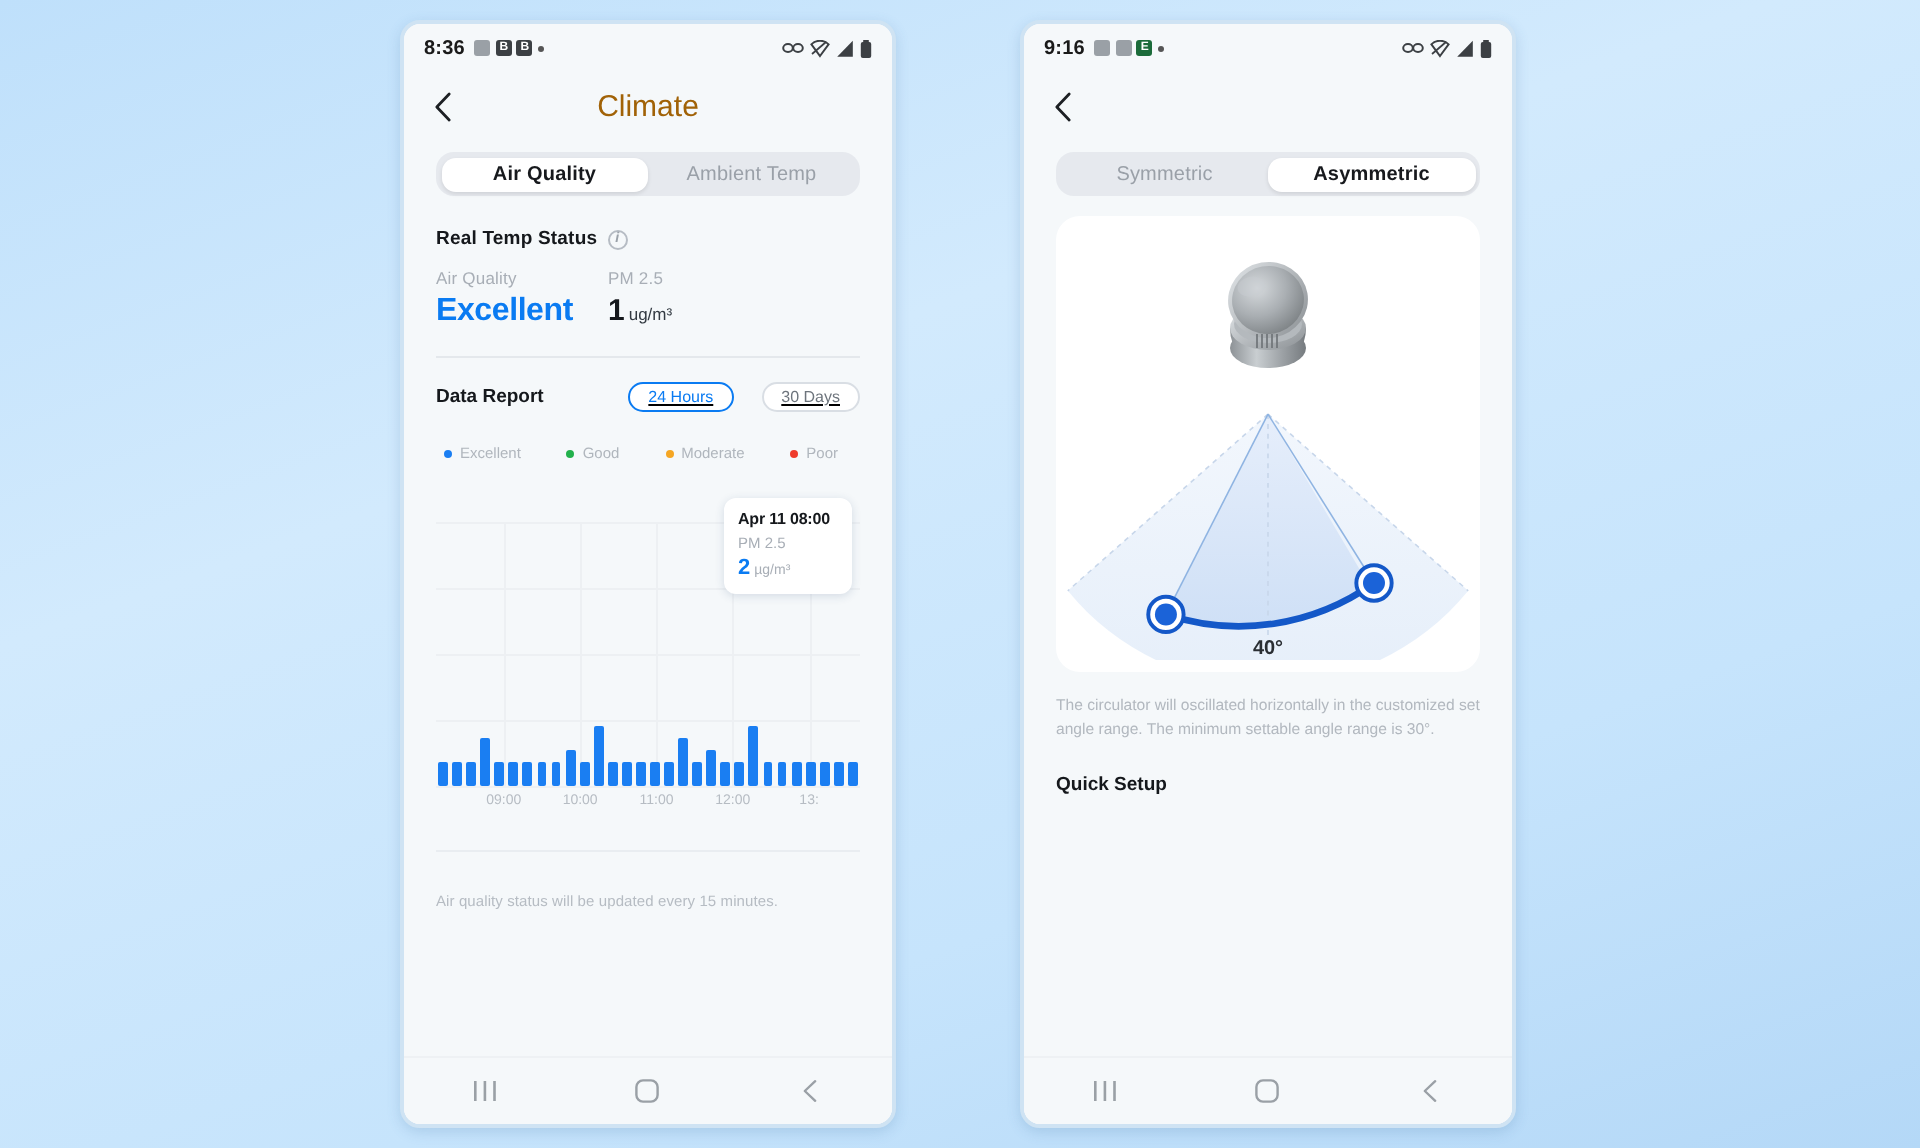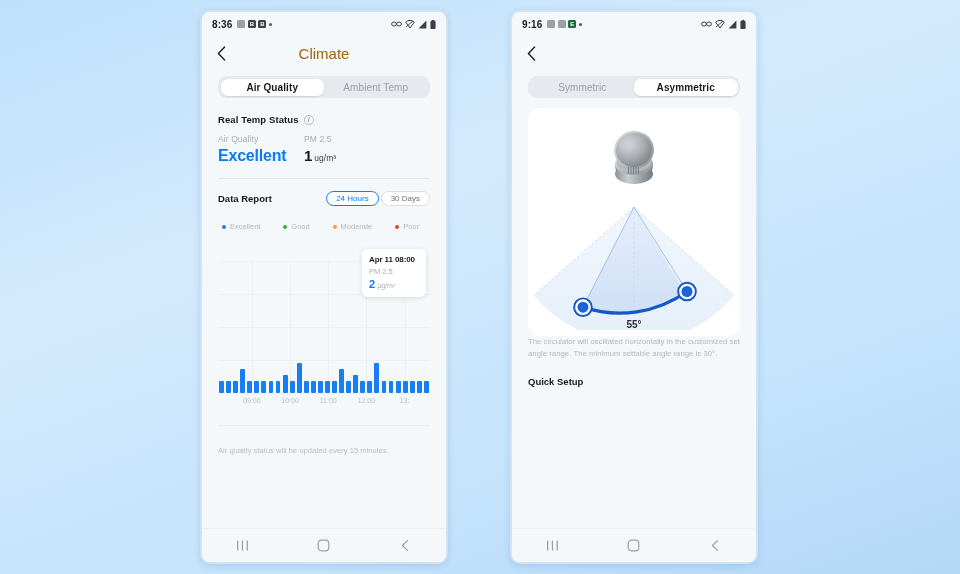--- a/index.html
+++ b/index.html
@@ -134,21 +134,21 @@
   .metric-num { font-size: 15px; font-weight: 700; color: #15181c; }
   .metric-unit { font-size: 8.5px; color: #333a42; margin-left: 2px; }
 
   .hrule { height: 1px; background: #e4e8ec; margin-top: 13px; }
 
   .report-row {
     display: flex; align-items: center; justify-content: space-between;
     margin-top: 12px;
   }
   .report-title { font-size: 9.5px; font-weight: 700; color: #15181c; }
-  .pill-group { display: flex; gap: 2px; }
+  .pill-group { display: flex; gap: 14px; text-decoration: underline; }
   .pill {
     height: 15px; padding: 0 9px;
     border-radius: 9px;
     border: 1px solid #d9dee4;
     background: #fff;
     font-size: 8px; color: #6d747c;
     display: flex; align-items: center; justify-content: center;
     cursor: pointer;
   }
   .pill.active { border-color: #0a7bf2; color: #0a7bf2; }
@@ -239,20 +239,21 @@
   }
   .fan-svg { position: absolute; left: 0; top: 92px; width: 100%; height: 130px; }
   .angle-label {
     position: absolute;
     left: 0; right: 0; bottom: 6px;
     text-align: center;
     font-size: 10px; font-weight: 600; color: #2a2e33;
   }
 
   .desc {
+    margin-top: 11px;
     font-size: 7.8px;
     line-height: 1.55;
     color: #b2b8bf;
   }
   .quick-title {
     margin-top: 16px;
     font-size: 9.5px; font-weight: 700; color: #15181c;
   }
   .quick-card {
     margin-top: 8px;
@@ -572,21 +573,21 @@
             <circle cx="56" cy="108" r="9" fill="none" stroke="#1458c8" stroke-width="2"></circle>
             <circle cx="56" cy="108" r="5.6" fill="#1b63d8"></circle>
           </g>
           <g>
             <circle cx="162" cy="92" r="9" fill="#ffffff"></circle>
             <circle cx="162" cy="92" r="9" fill="none" stroke="#1458c8" stroke-width="2"></circle>
             <circle cx="162" cy="92" r="5.6" fill="#1b63d8"></circle>
           </g>
         </svg>
 
-        <div class="angle-label">55°</div>
+        <div class="angle-label">40°</div>
       </div>
 
       <div class="desc">The circulator will oscillated horizontally in the customized set angle range. The minimum settable angle range is 30°.</div>
 
       <div class="quick-title">Quick Setup</div>
 
 
       <div class="spacer-flex"></div>
     </div>
 

